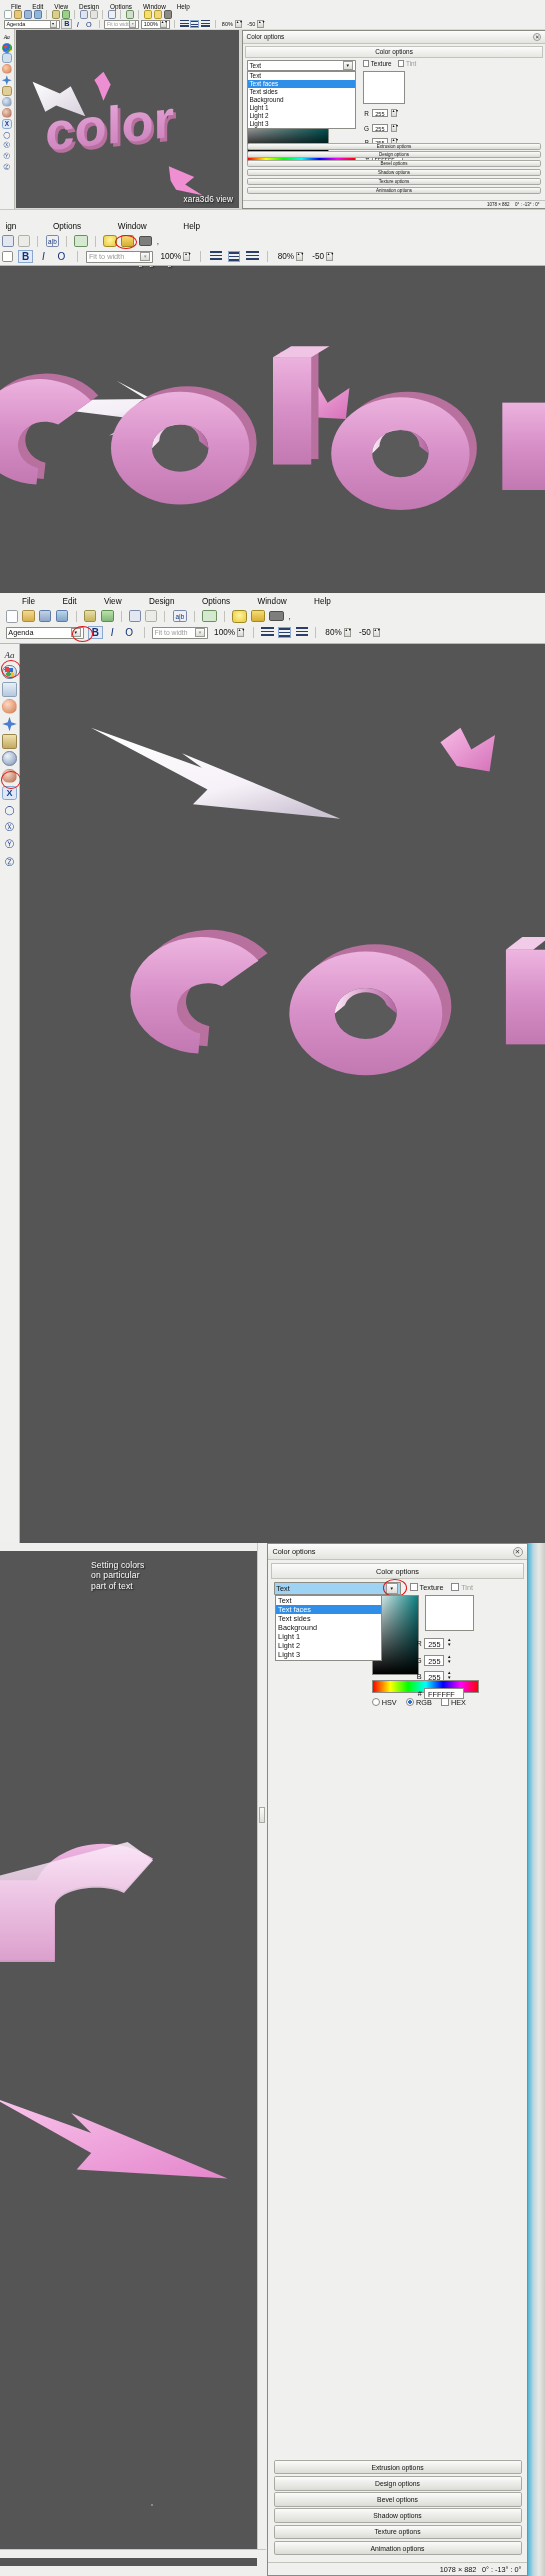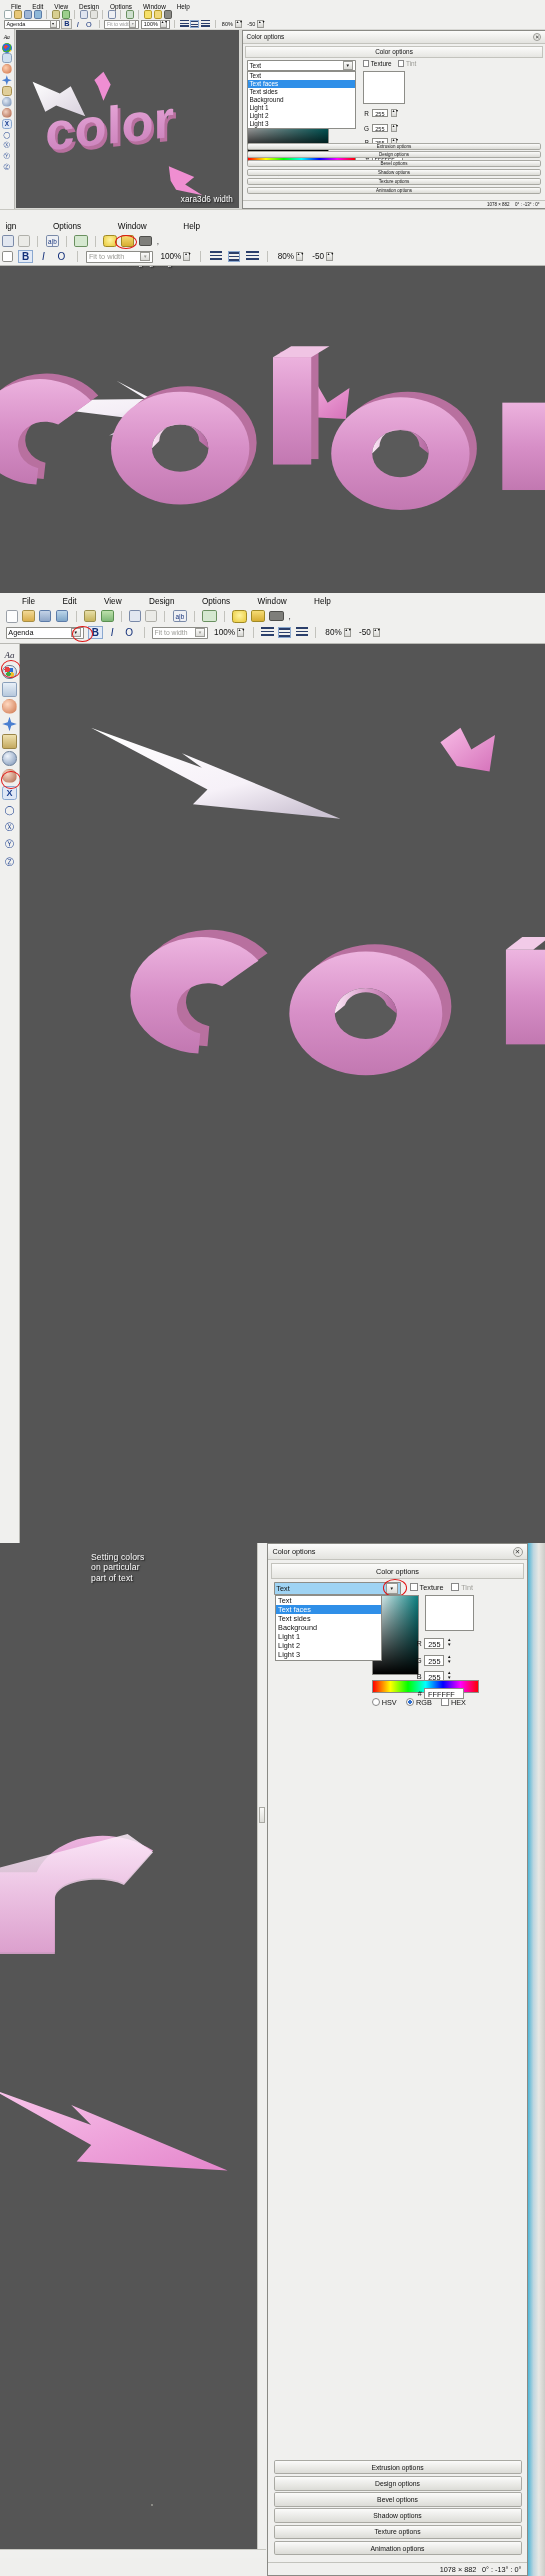--- a/index.html
+++ b/index.html
@@ -222,21 +222,21 @@
 
       <polygon points="86,55 96,46 104,60 96,78 90,62" fill="#ee8ed2"></polygon>
 
       <g>
         <text x="35" y="140" font-family="'Liberation Sans',sans-serif" font-size="58" font-weight="bold" fill="#b8709f" transform="skewY(-6)">color</text>
         <text x="32" y="136" font-family="'Liberation Sans',sans-serif" font-size="58" font-weight="bold" fill="url(#f1)" transform="skewY(-6)">color</text>
       </g>
 
       <polygon points="168,150 196,162 186,170 205,182 176,176 170,166" fill="#ef8ed1"></polygon>
     </svg>
-    <div class="anno" style="right:5.5px;bottom:3.6px;font-size:8.2px;">xara3d6 width</div>
+    <div class="anno" style="right:5.5px;bottom:3.6px;font-size:8.2px;">xara3d6 view</div>
   </div>
 
   <div class="dlg" style="position:absolute;left:242px;top:30px;width:304px;height:179px;">
     <div class="dlg-title">
       <span class="ttl">Color options</span>
       <span class="dlg-x">✕</span>
     </div>
     <div class="dlg-hdr">Color options</div>
 
     <div style="position:relative;margin:1.8px 3.6px;">
@@ -569,21 +569,21 @@
       <g>
         <rect x="534" y="336" width="48" height="104" fill="url(#f3)"></rect>
         <polygon points="534,336 552,322 582,322 564,336" fill="#f2cbe8"></polygon>
       </g>
     </svg>
   </div>
 </div>
 
 <div style="position:absolute;left:0;top:1543px;width:546px;height:1033px;background:#efefed;overflow:hidden;">
 
-  <div class="canvas" style="position:absolute;left:0;top:0;width:257px;height:1015px;">
+  <div class="canvas" style="position:absolute;left:0;top:8px;width:257px;height:1015px;">
     <svg class="svgtxt" width="257" height="1015" viewBox="0 0 282 1116">
       <defs>
         <linearGradient id="f4" x1="0" y1="0" x2="0" y2="1">
           <stop offset="0" stop-color="#edb5e0"></stop>
             <stop offset="0.5" stop-color="#d78fc7"></stop>
           <stop offset="1" stop-color="#c278b1"></stop>
         </linearGradient>
         <linearGradient id="p4" x1="0" y1="0" x2="1" y2="1">
           <stop offset="0" stop-color="#fac6ec"></stop>
             <stop offset="1" stop-color="#e486cc"></stop>

